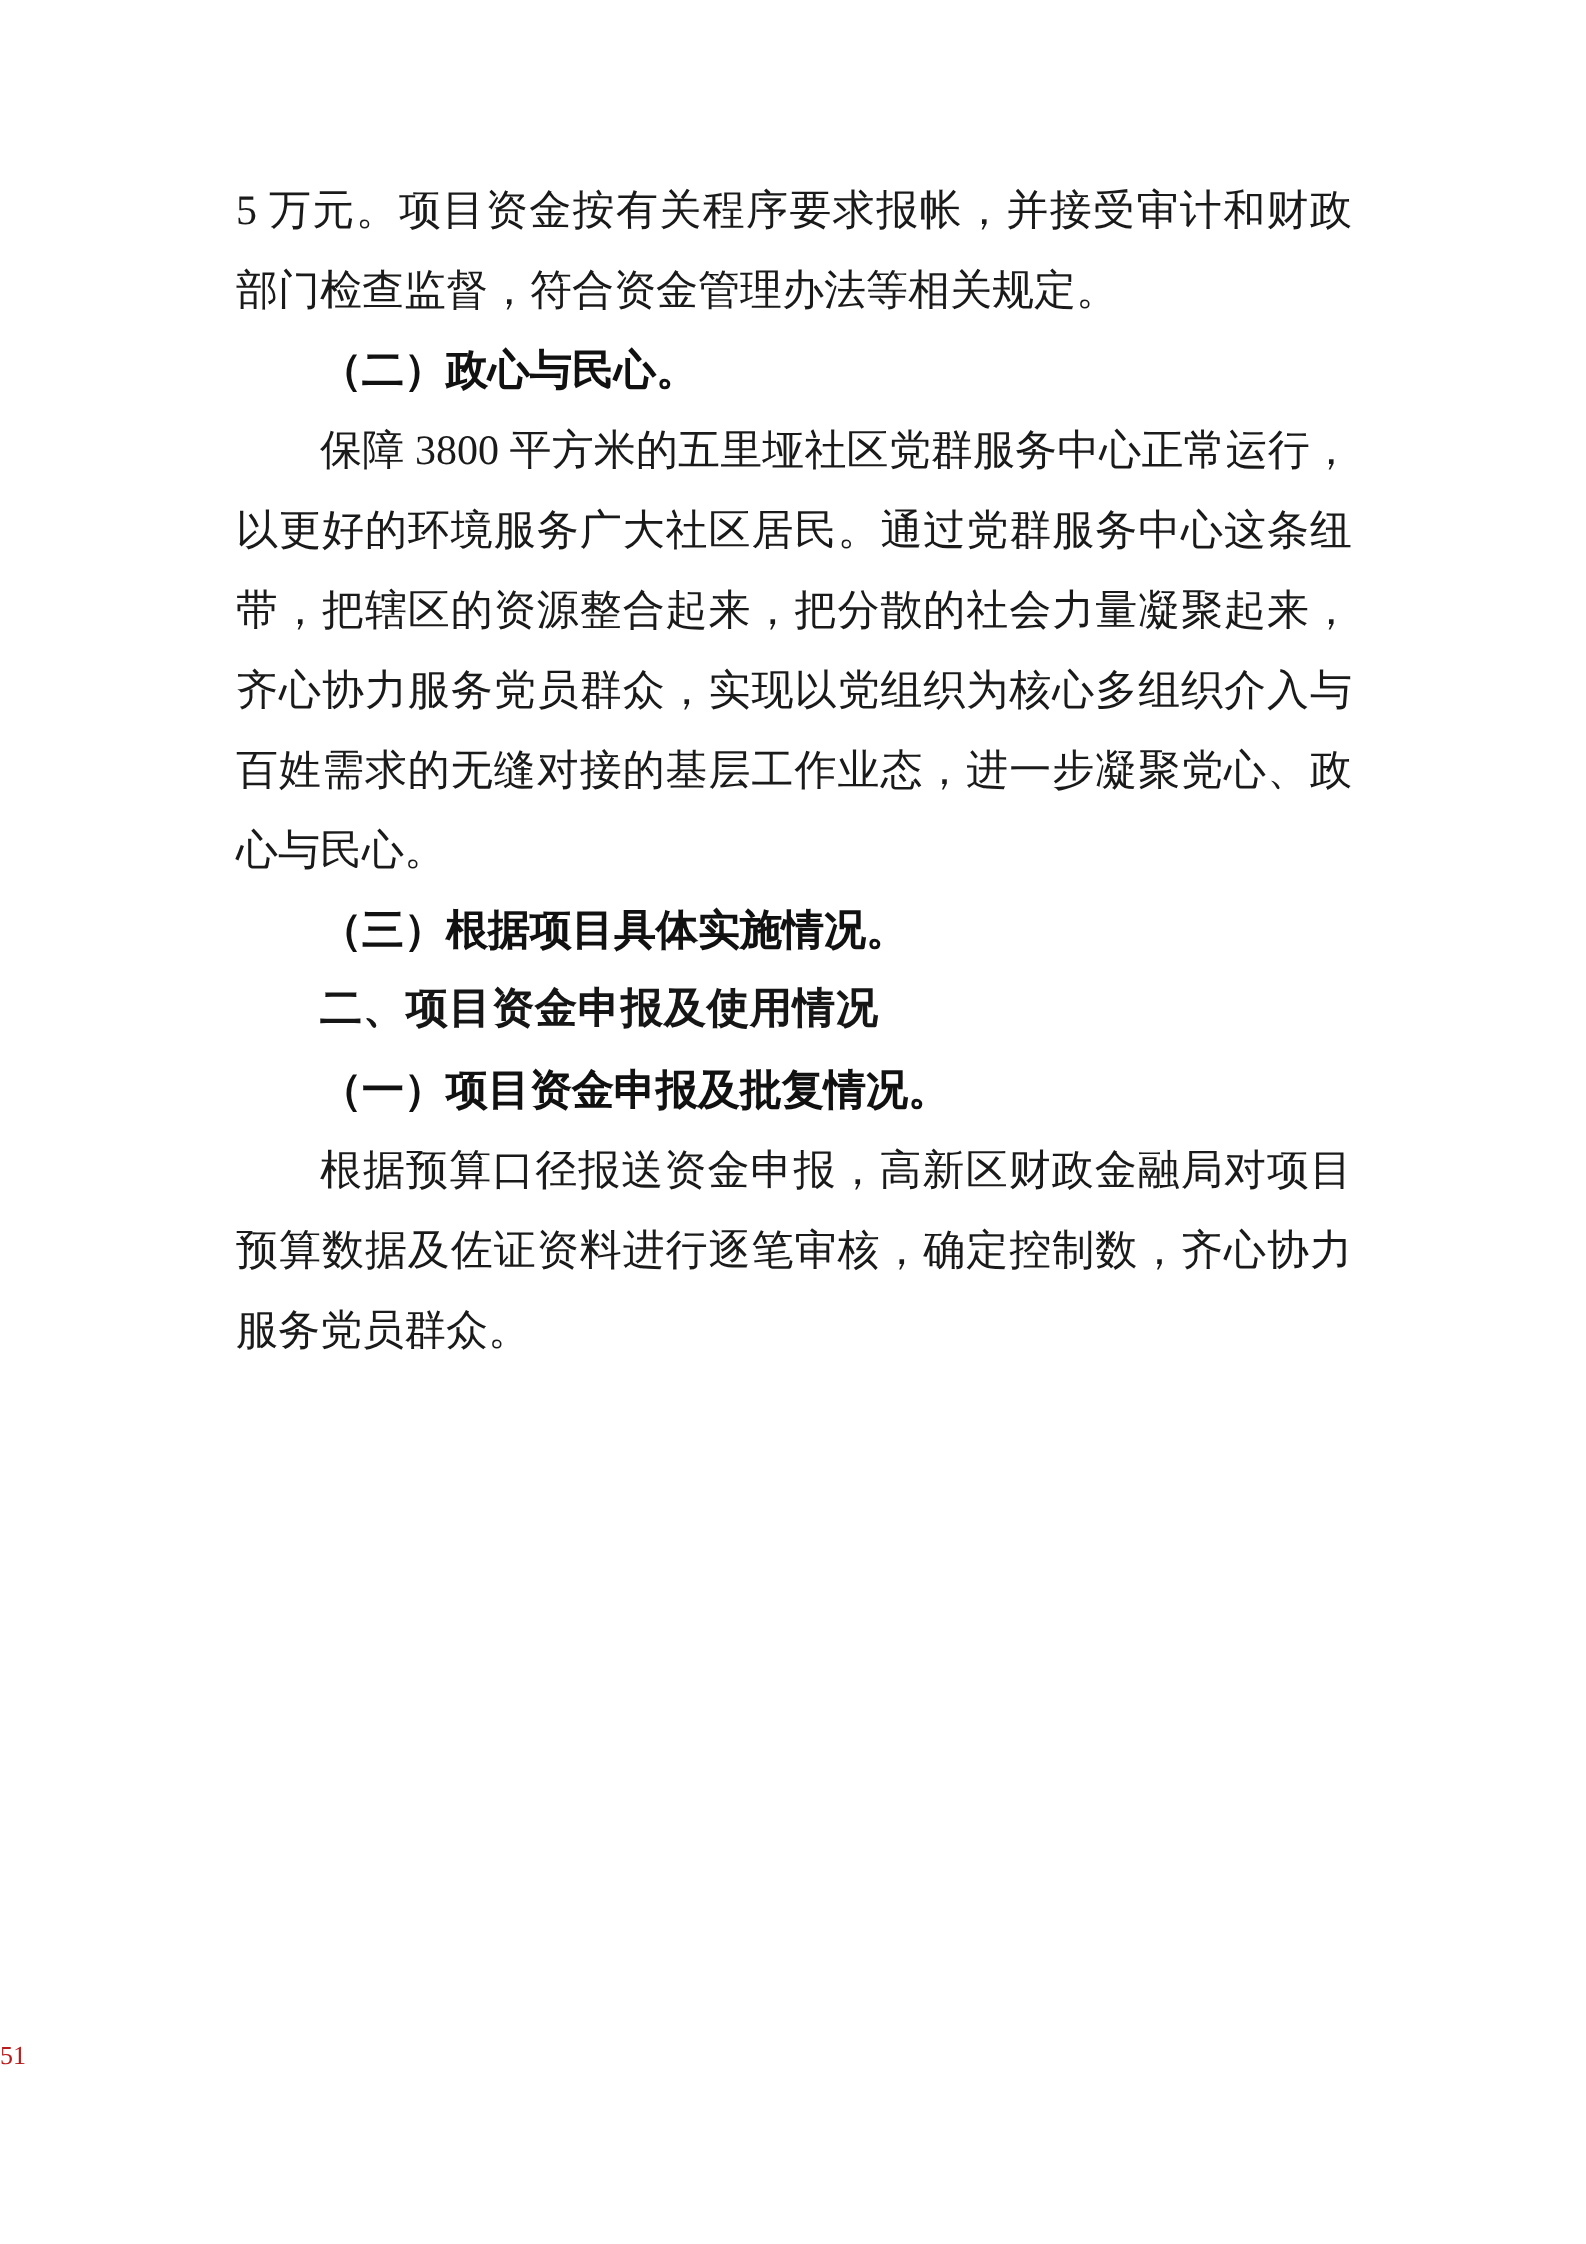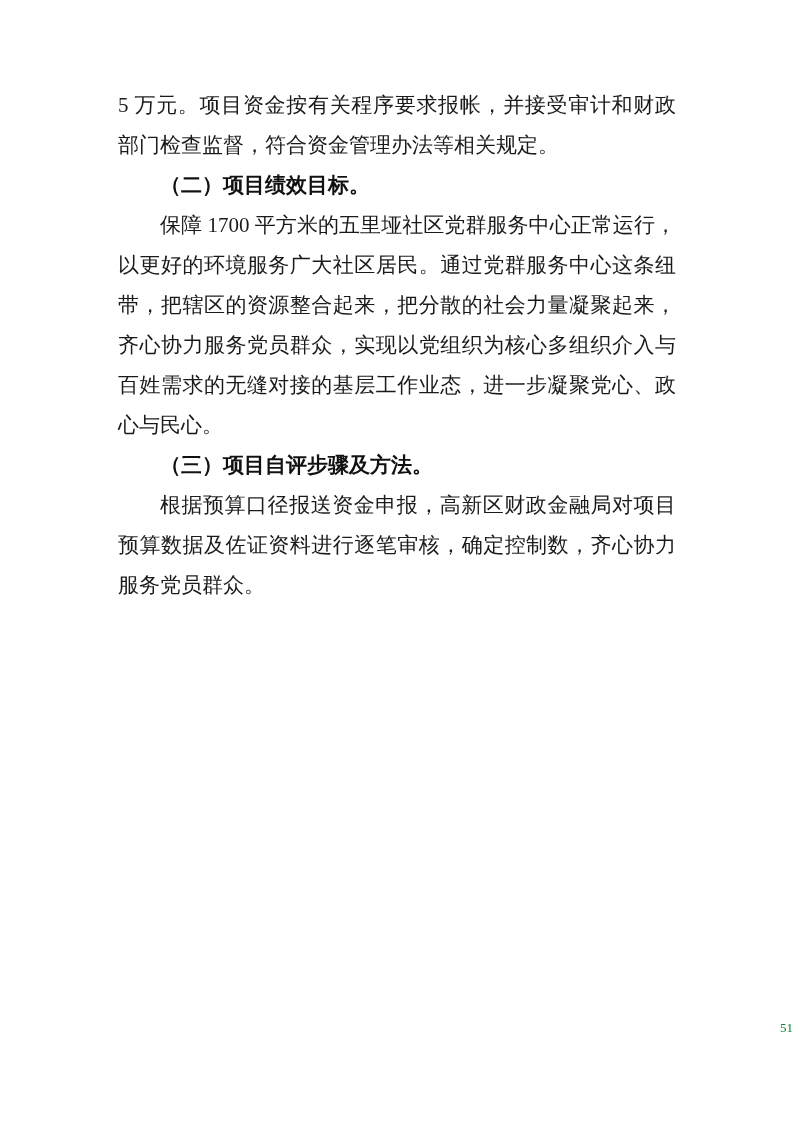--- a/index.html
+++ b/index.html
@@ -42,41 +42,43 @@
     font-weight: bold;
     text-indent: 2em;
     color: #161616;
     letter-spacing: 0.5px;
   }
   .footer {
     position: absolute;
     left: 0;
     top: 1020px;
     width: 100%;
-    text-align: right;
+    text-align: left;
     font-size: 13px;
-    color: #15803d;
+    color: #b91c1c;
     font-family: "Liberation Serif", serif;
   }
 </style>
 </head>
 <body>
 
 <div class="page">
   <div class="content">
 
     <p class="continuation">5 万元。项目资金按有关程序要求报帐，并接受审计和财政部门检查监督，符合资金管理办法等相关规定。</p>
 
-    <p class="heading-kaiti">（二）项目绩效目标。</p>
+    <p class="heading-kaiti">（二）政心与民心。</p>
 
-    <p>保障 1700 平方米的五里垭社区党群服务中心正常运行，以更好的环境服务广大社区居民。通过党群服务中心这条纽带，把辖区的资源整合起来，把分散的社会力量凝聚起来，齐心协力服务党员群众，实现以党组织为核心多组织介入与百姓需求的无缝对接的基层工作业态，进一步凝聚党心、政心与民心。</p>
+    <p>保障 3800 平方米的五里垭社区党群服务中心正常运行，以更好的环境服务广大社区居民。通过党群服务中心这条纽带，把辖区的资源整合起来，把分散的社会力量凝聚起来，齐心协力服务党员群众，实现以党组织为核心多组织介入与百姓需求的无缝对接的基层工作业态，进一步凝聚党心、政心与民心。</p>
 
-    <p class="heading-kaiti">（三）项目自评步骤及方法。</p>
+    <p class="heading-kaiti">（三）根据项目具体实施情况。</p>
 
 
+    <p class="heading-hei">二、项目资金申报及使用情况</p>
 
+    <p class="heading-kaiti">（一）项目资金申报及批复情况。</p>
 
     <p>根据预算口径报送资金申报，高新区财政金融局对项目预算数据及佐证资料进行逐笔审核，确定控制数，齐心协力服务党员群众。</p>
 
   </div>
 
   <div class="footer">51</div>
 </div>
 
 </body></html>

